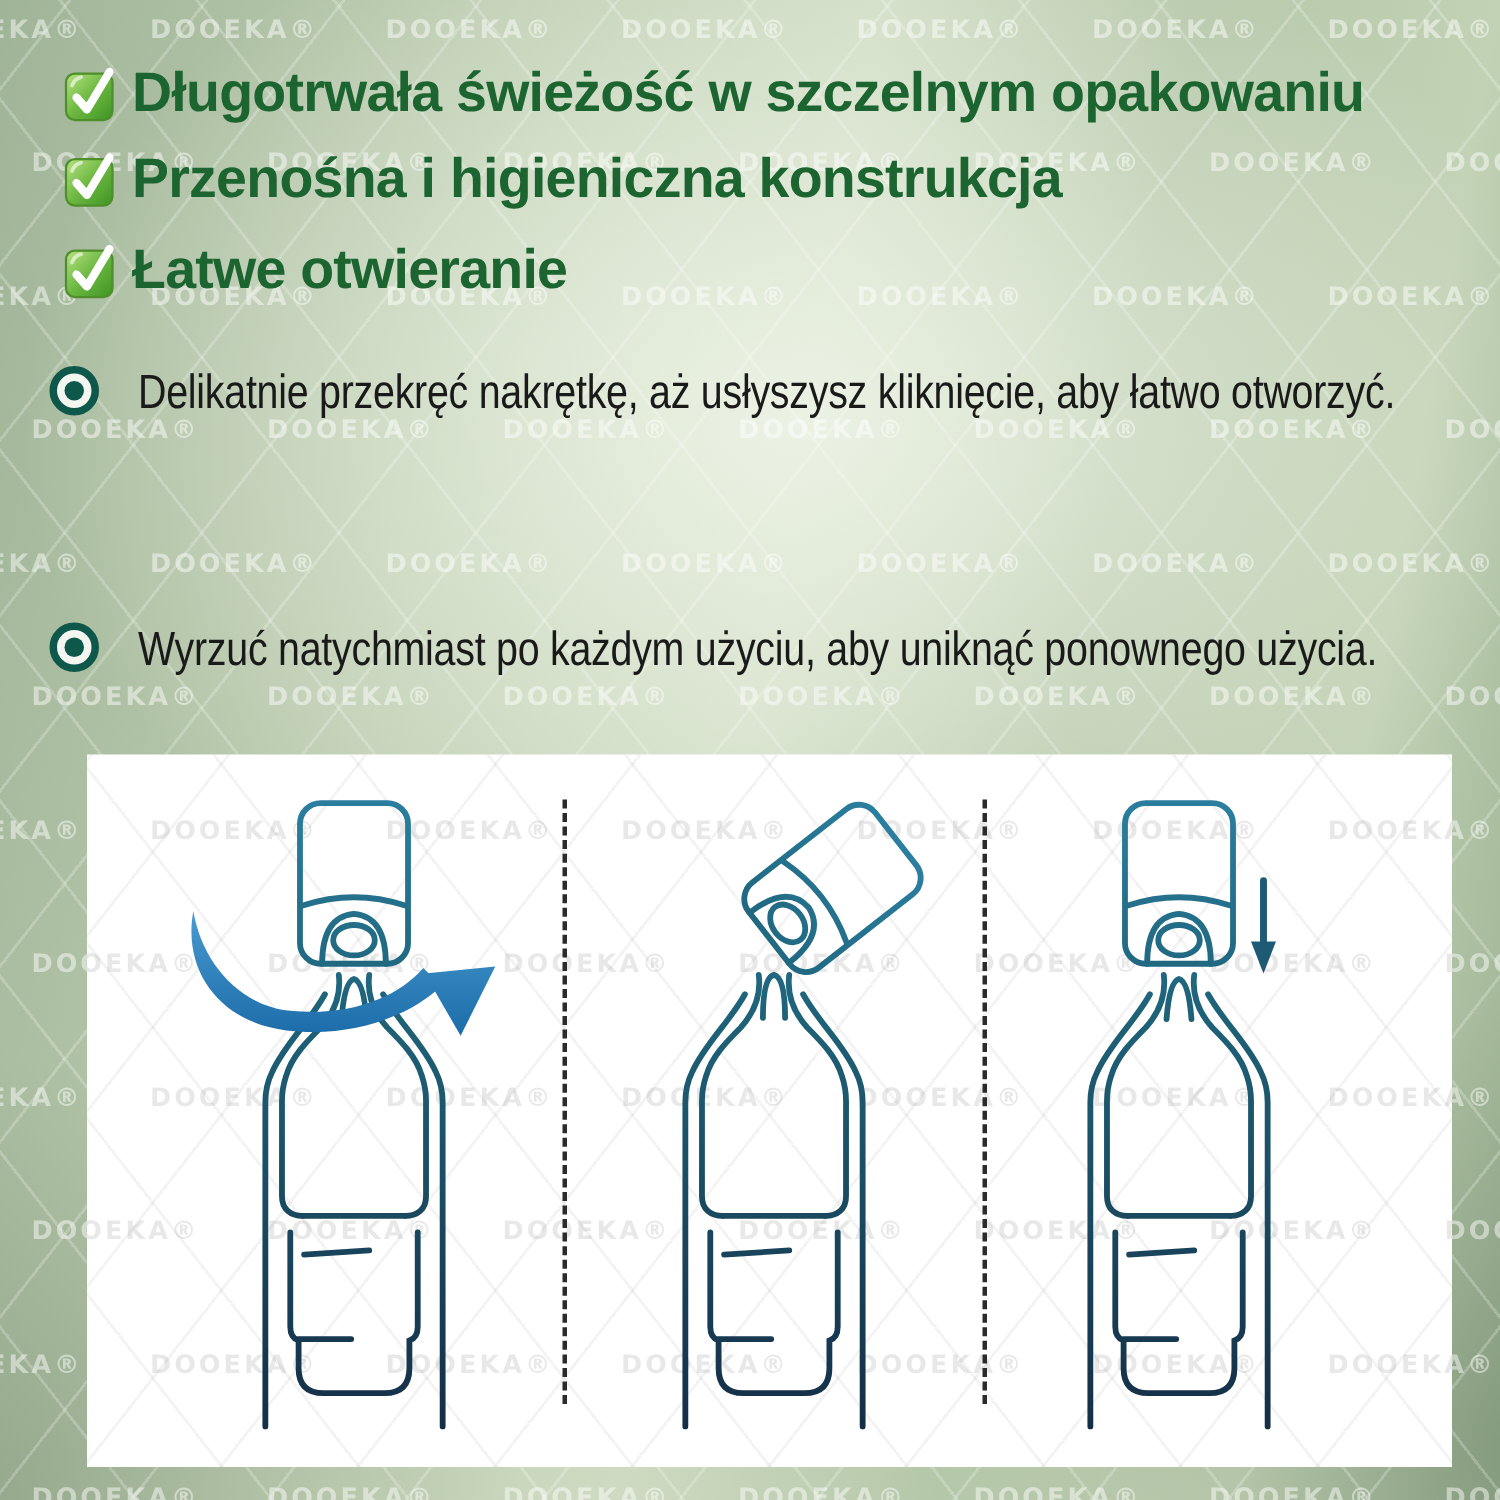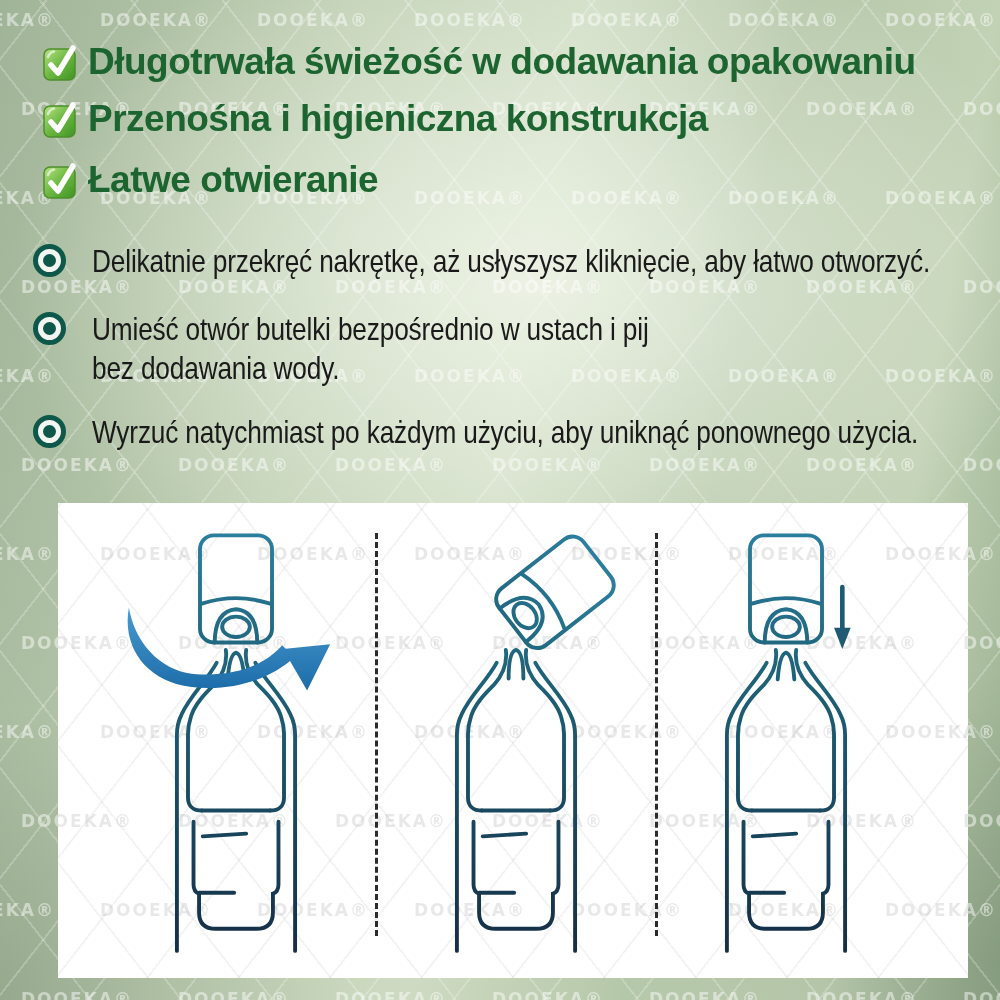--- a/index.html
+++ b/index.html
@@ -203,46 +203,39 @@
         <path d="M84 334 L131 331"></path>
         <path d="M80 395 L118 395"></path>
       </g>
     </defs>
   </svg>
 
   <div class="feature-row" id="feature-0">
     <svg class="check-svg" width="37" height="38" viewBox="0 0 37 38">
         <use href="#check-glyph"></use>
       </svg>
-    <span class="feature-label">Długotrwała świeżość w dodawania opakowaniu</span>
+    <span class="feature-label">Długotrwała świeżość w szczelnym opakowaniu</span>
   </div>
   <div class="feature-row" id="feature-1">
     <svg class="check-svg" width="37" height="38" viewBox="0 0 37 38">
         <use href="#check-glyph"></use>
       </svg>
     <span class="feature-label">Przenośna i higieniczna konstrukcja</span>
   </div>
   <div class="feature-row" id="feature-2">
     <svg class="check-svg" width="37" height="38" viewBox="0 0 37 38">
         <use href="#check-glyph"></use>
       </svg>
     <span class="feature-label">Łatwe otwieranie</span>
   </div>
 
   <div class="instr-item" id="instr-0">
     <span class="target-icon"></span>
     <div class="instr-text">
       <div>Delikatnie przekręć nakrętkę, aż usłyszysz kliknięcie, aby łatwo otworzyć.</div>
-    </div>
-  </div>
-  <div class="instr-item" id="instr-1">
-    <span class="target-icon"></span>
-    <div class="instr-text">
-      <div>Umieść otwór butelki bezpośrednio w ustach i pij</div>
-      <div>bez dodawania wody.</div>
     </div>
   </div>
   <div class="instr-item" id="instr-2">
     <span class="target-icon"></span>
     <div class="instr-text">
       <div>Wyrzuć natychmiast po każdym użyciu, aby uniknąć ponownego użycia.</div>
     </div>
   </div>
 
   <div class="panel">

